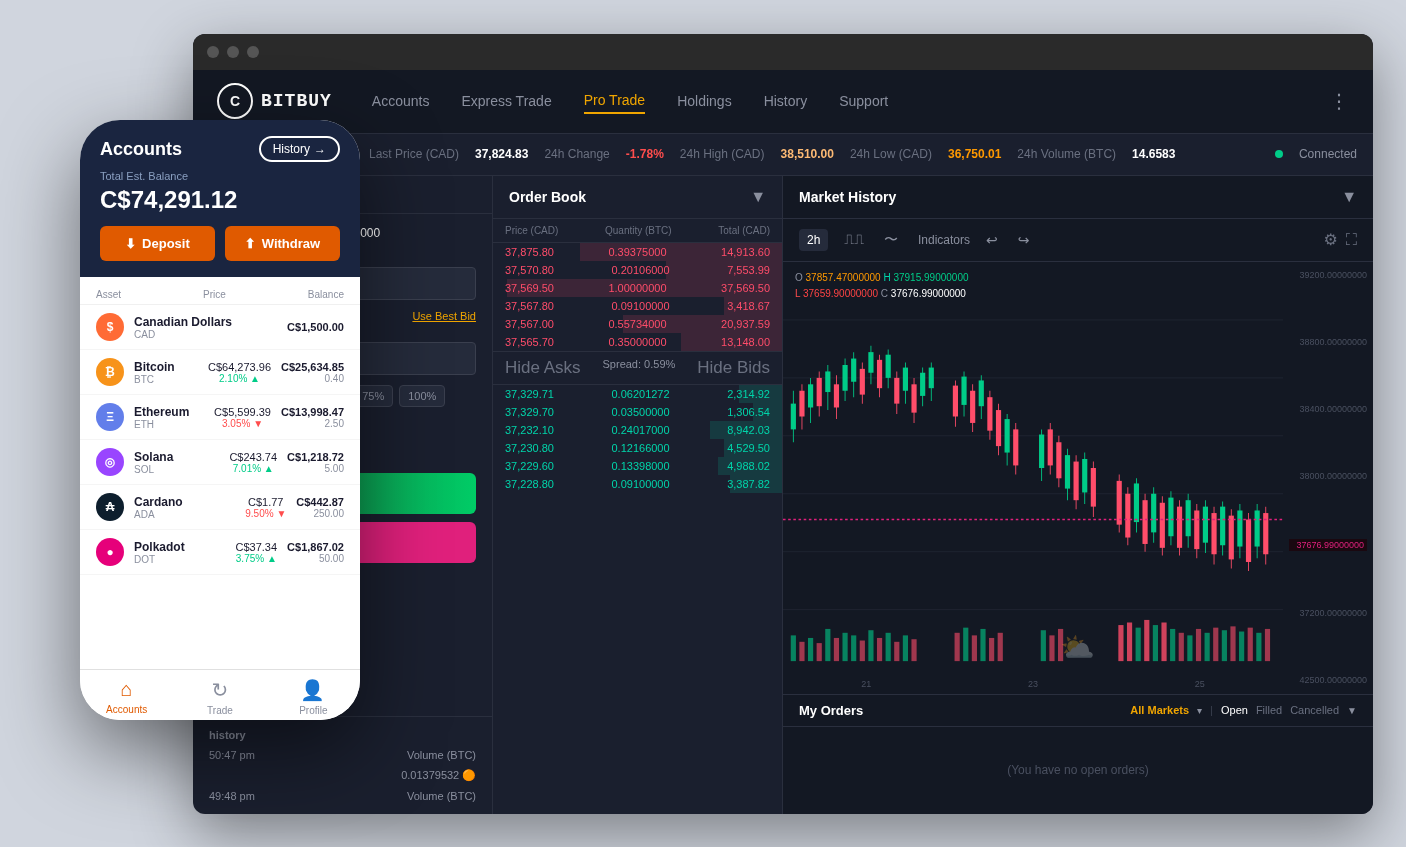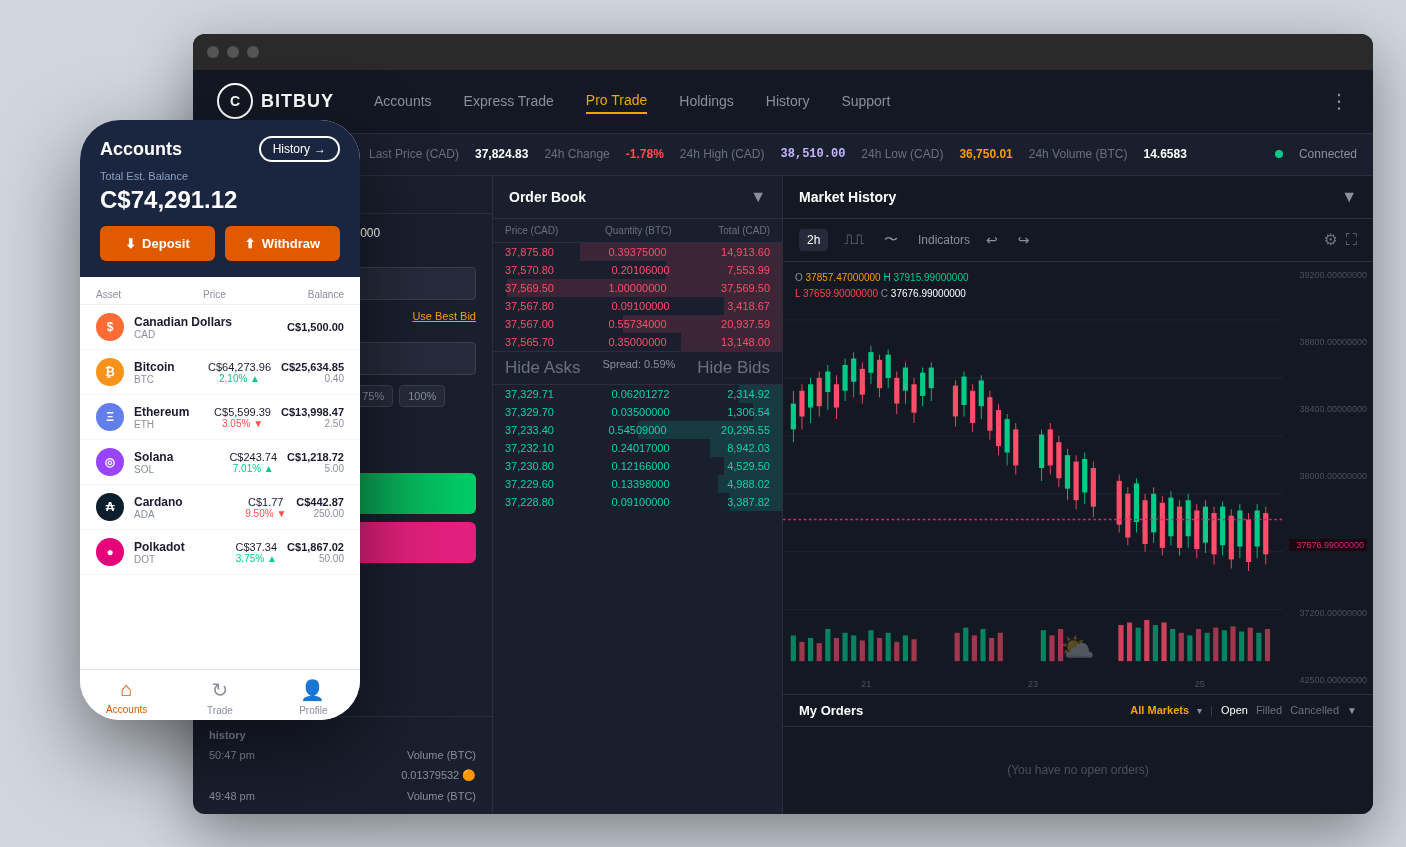--- a/index.html
+++ b/index.html
@@ -61,20 +61,21 @@
       display: flex; align-items: center; justify-content: center;
       color: #fff;
       font-weight: bold;
       font-size: 14px;
     }
     .logo-text {
       color: #fff;
       font-weight: 700;
       font-size: 18px;
       letter-spacing: 1px;
+      font-family: Liberation Mono, monospace;
     }
 
     .nav-links {
       display: flex;
       align-items: center;
       gap: 32px;
       flex: 1;
     }
     .nav-link {
       color: #8a8f9e;
@@ -114,21 +115,21 @@
     .flag-circle {
       width: 18px; height: 18px;
       border-radius: 50%;
       font-size: 10px;
       display: flex; align-items: center; justify-content: center;
     }
     .ticker-pair { color: #fff; font-weight: 600; font-size: 13px; }
     .ticker-label { color: #6a7080; }
     .ticker-value { color: #fff; font-weight: 600; }
     .ticker-value.negative { color: #ff4d4d; }
-    .ticker-value.positive { color: #c4b5fd; font-family: Liberation Mono, monospace; }
+    .ticker-value.positive { color: #fdba74; }
     .connected-dot { width: 8px; height: 8px; border-radius: 50%; background: #00cc88; margin-left: auto; }
     .connected-text { color: #8a8f9e; font-size: 12px; }
 
     
     .main-content {
       display: flex;
       height: calc(780px - 36px - 64px - 42px);
     }
 
     
@@ -938,26 +939,20 @@
             <div class="bg-bar" style="width:15%"></div>
             <span>37,329.71</span>
               <span>0.06201272</span>
               <span>2,314.92</span>
           </div>
           <div class="ob-row bid">
             <div class="bg-bar" style="width:10%"></div>
             <span>37,329.70</span>
               <span>0.03500000</span>
               <span>1,306.54</span>
-          </div>
-          <div class="ob-row bid">
-            <div class="bg-bar" style="width:50%"></div>
-            <span>37,233.40</span>
-              <span>0.54509000</span>
-              <span>20,295.55</span>
           </div>
           <div class="ob-row bid">
             <div class="bg-bar" style="width:25%"></div>
             <span>37,232.10</span>
               <span>0.24017000</span>
               <span>8,942.03</span>
           </div>
           <div class="ob-row bid">
             <div class="bg-bar" style="width:20%"></div>
             <span>37,230.80</span>

